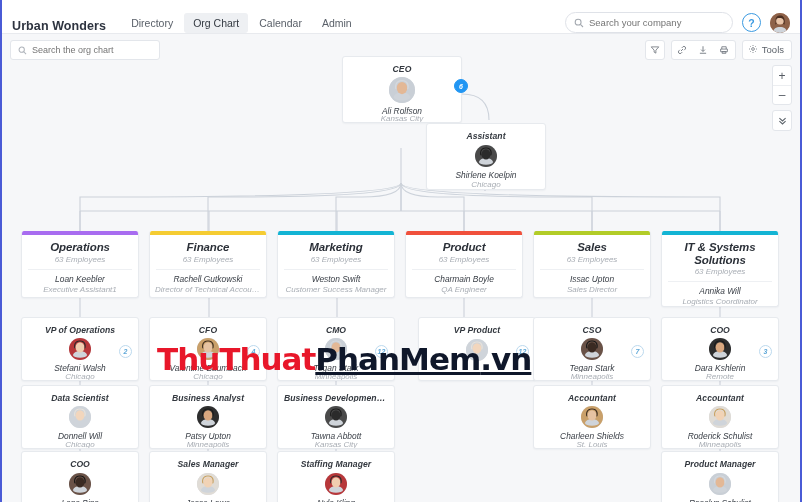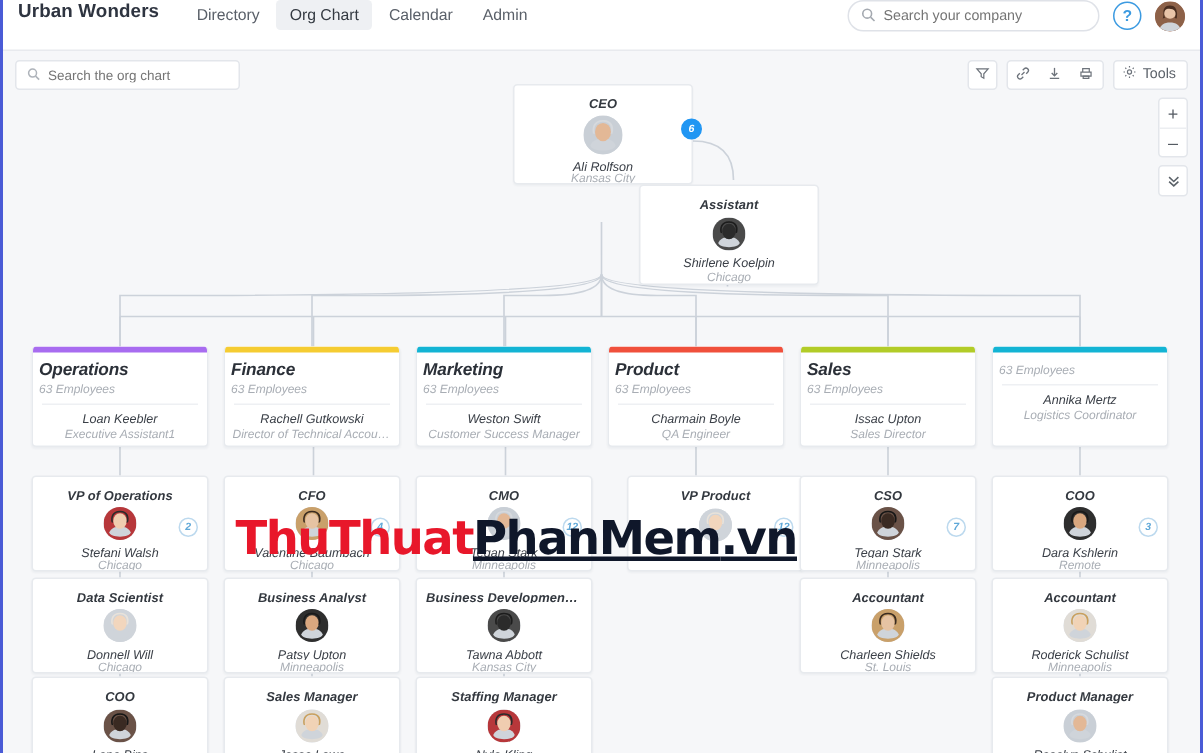--- a/index.html
+++ b/index.html
@@ -8,21 +8,21 @@
     font-family: "Liberation Sans", sans-serif;
     background: #f7f8fa;
     overflow: hidden;
   }
   #app { position: relative; width: 802px; height: 502px; background: #f6f7f9; }
 
   
   .topnav {
     position: absolute; top: 0; left: 0; width: 802px; height: 34px;
     background: #ffffff; border-bottom: 1px solid #e8eaee;
-    display: flex; align-items: flex-start; padding: 0 12px;
+    display: flex; align-items: flex-end; padding: 0 12px;
     z-index: 40;
   }
   .brand {
     font-size: 12.5px; color: #2e3440; font-weight: 600;
     letter-spacing: .1px; margin-right: 16px; white-space: nowrap;
   }
   .navitems { display: flex; align-items: center; gap: 2px; }
   .navitem {
     font-size: 10.5px; color: #5a6069; padding: 4px 9px; border-radius: 3px;
     white-space: nowrap; cursor: pointer;
@@ -131,21 +131,21 @@
   .badge.solid { background: #2196f3; color: #fff; border: 1px solid #2196f3; }
   .badge.outline { background: #fff; color: #5fa8d8; border: 1px solid #bcd9ee; }
 
   
   .deptnode {
     position: absolute; background: #fff; border: 1px solid #e7eaee;
     border-top-width: 0; border-radius: 3px; overflow: hidden;
     box-shadow: 0 1px 1.5px rgba(30,40,60,.045); cursor: pointer;
   }
   .deptbar { height: 4px; width: 100%; }
-  .deptbody { padding: 6px 4px 0; text-align: left; }
+  .deptbody { padding: 6px 4px 0; text-align: center; }
   .deptname {
     font-size: 11.5px; color: #2b3038; font-weight: 600; line-height: 1.1;
     letter-spacing: -.1px;
   }
   .deptcount { font-size: 8px; color: #a8adb4; margin-top: 1px; }
   .deptdiv { height: 1px; background: #eef0f3; margin: 5px 6px 0; }
   .deptlead { padding: 4px 5px 0; text-align: center; }
   .deptlead .ln {
     font-size: 8.4px; color: #3b4048; white-space: nowrap; overflow: hidden;
     text-overflow: ellipsis;
@@ -544,25 +544,26 @@
     <path d="M20 36c-7 0-12 -2 -13 -5 1.5-5 7-7.5 13-7.5S31.5 26 33 31c-1 3-6 5-13 5z" fill="#cfd4da"></path>
     <ellipse cx="20" cy="17" rx="8.2" ry="9.4" fill="#e6c3a3"></ellipse>
     <path d="M20 6.5c-6.2 0-9.2 4-8.8 9.6.1 1.6.5 3 .5 3l-2-.6C8.4 13 9.6 4.5 20 4.5S31.6 13 29.8 18.5l-2 .6s.4-1.4.5-3C28.7 10.5 26.2 6.5 20 6.5z" fill="#3a2b20"></path>
   </svg></div>
           <div class="nname" style="margin-top: 3px;">Charleen Shields</div>
           <div class="nloc">St. Louis</div>
         </div>
         <div class="deptnode" style="left: 661px; top: 166px; width: 118px; min-height: 67px;">
           <div class="deptbar" style="background: rgb(19, 180, 212);"></div>
           <div class="deptbody">
+            <div class="deptname">IT &amp; Systems Solutions</div>
             <div class="deptcount">63 Employees</div>
           </div>
           <div class="deptdiv"></div>
           <div class="deptlead">
-            <div class="ln">Annika Mertz</div>
+            <div class="ln">Annika Will</div>
             <div class="lr">Logistics Coordinator</div>
           </div>
         </div>
         <div class="node" style="left: 661px; top: 252px; width: 118px; height: 64px; padding-top: 7px;">
           <div class="ntitle">COO</div>
           <div class="pic" style="width: 22px; height: 22px; margin-top: 4px;"><svg width="22" height="22" viewBox="0 0 40 40">
     <rect width="40" height="40" fill="#2e2e2e"></rect>
     <path d="M20 36c-7 0-12 -2 -13 -5 1.5-5 7-7.5 13-7.5S31.5 26 33 31c-1 3-6 5-13 5z" fill="#cfd4da"></path>
     <ellipse cx="20" cy="17" rx="8.2" ry="9.4" fill="#d9a77f"></ellipse>
     <path d="M20 6.5c-6.2 0-9.2 4-8.8 9.6.1 1.6.5 3 .5 3l-2-.6C8.4 13 9.6 4.5 20 4.5S31.6 13 29.8 18.5l-2 .6s.4-1.4.5-3C28.7 10.5 26.2 6.5 20 6.5z" fill="#1a1a1a"></path>

